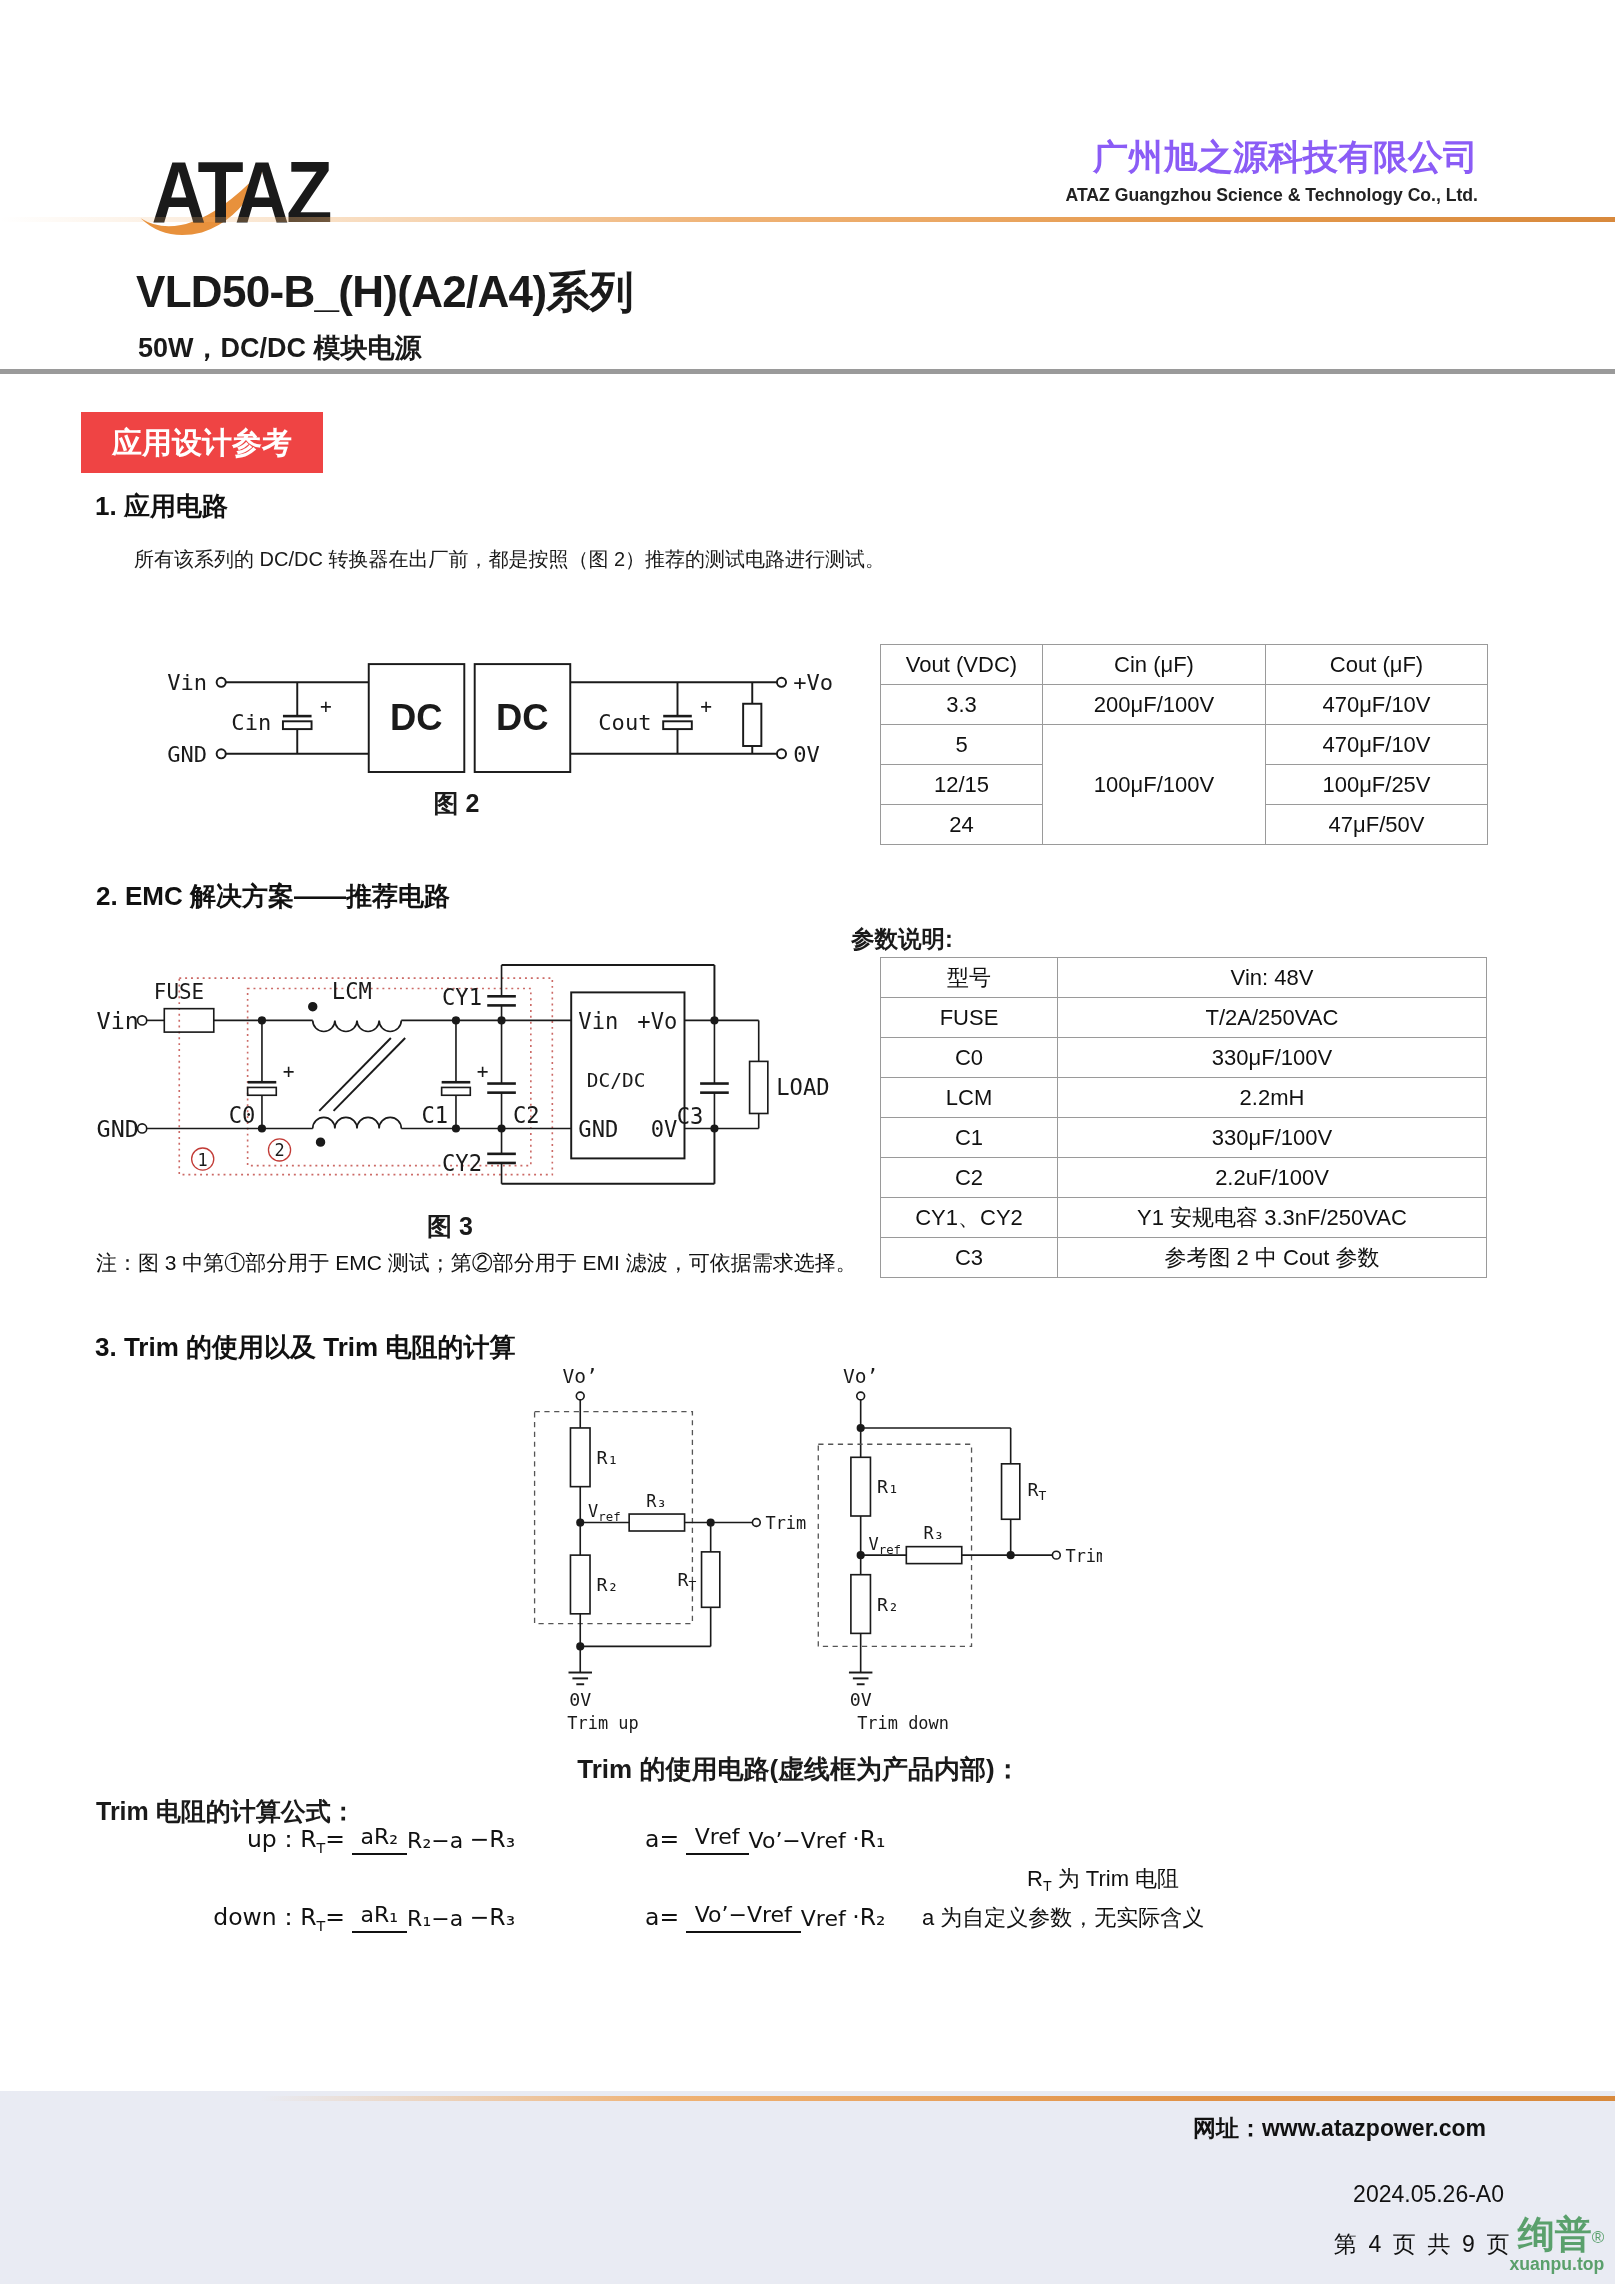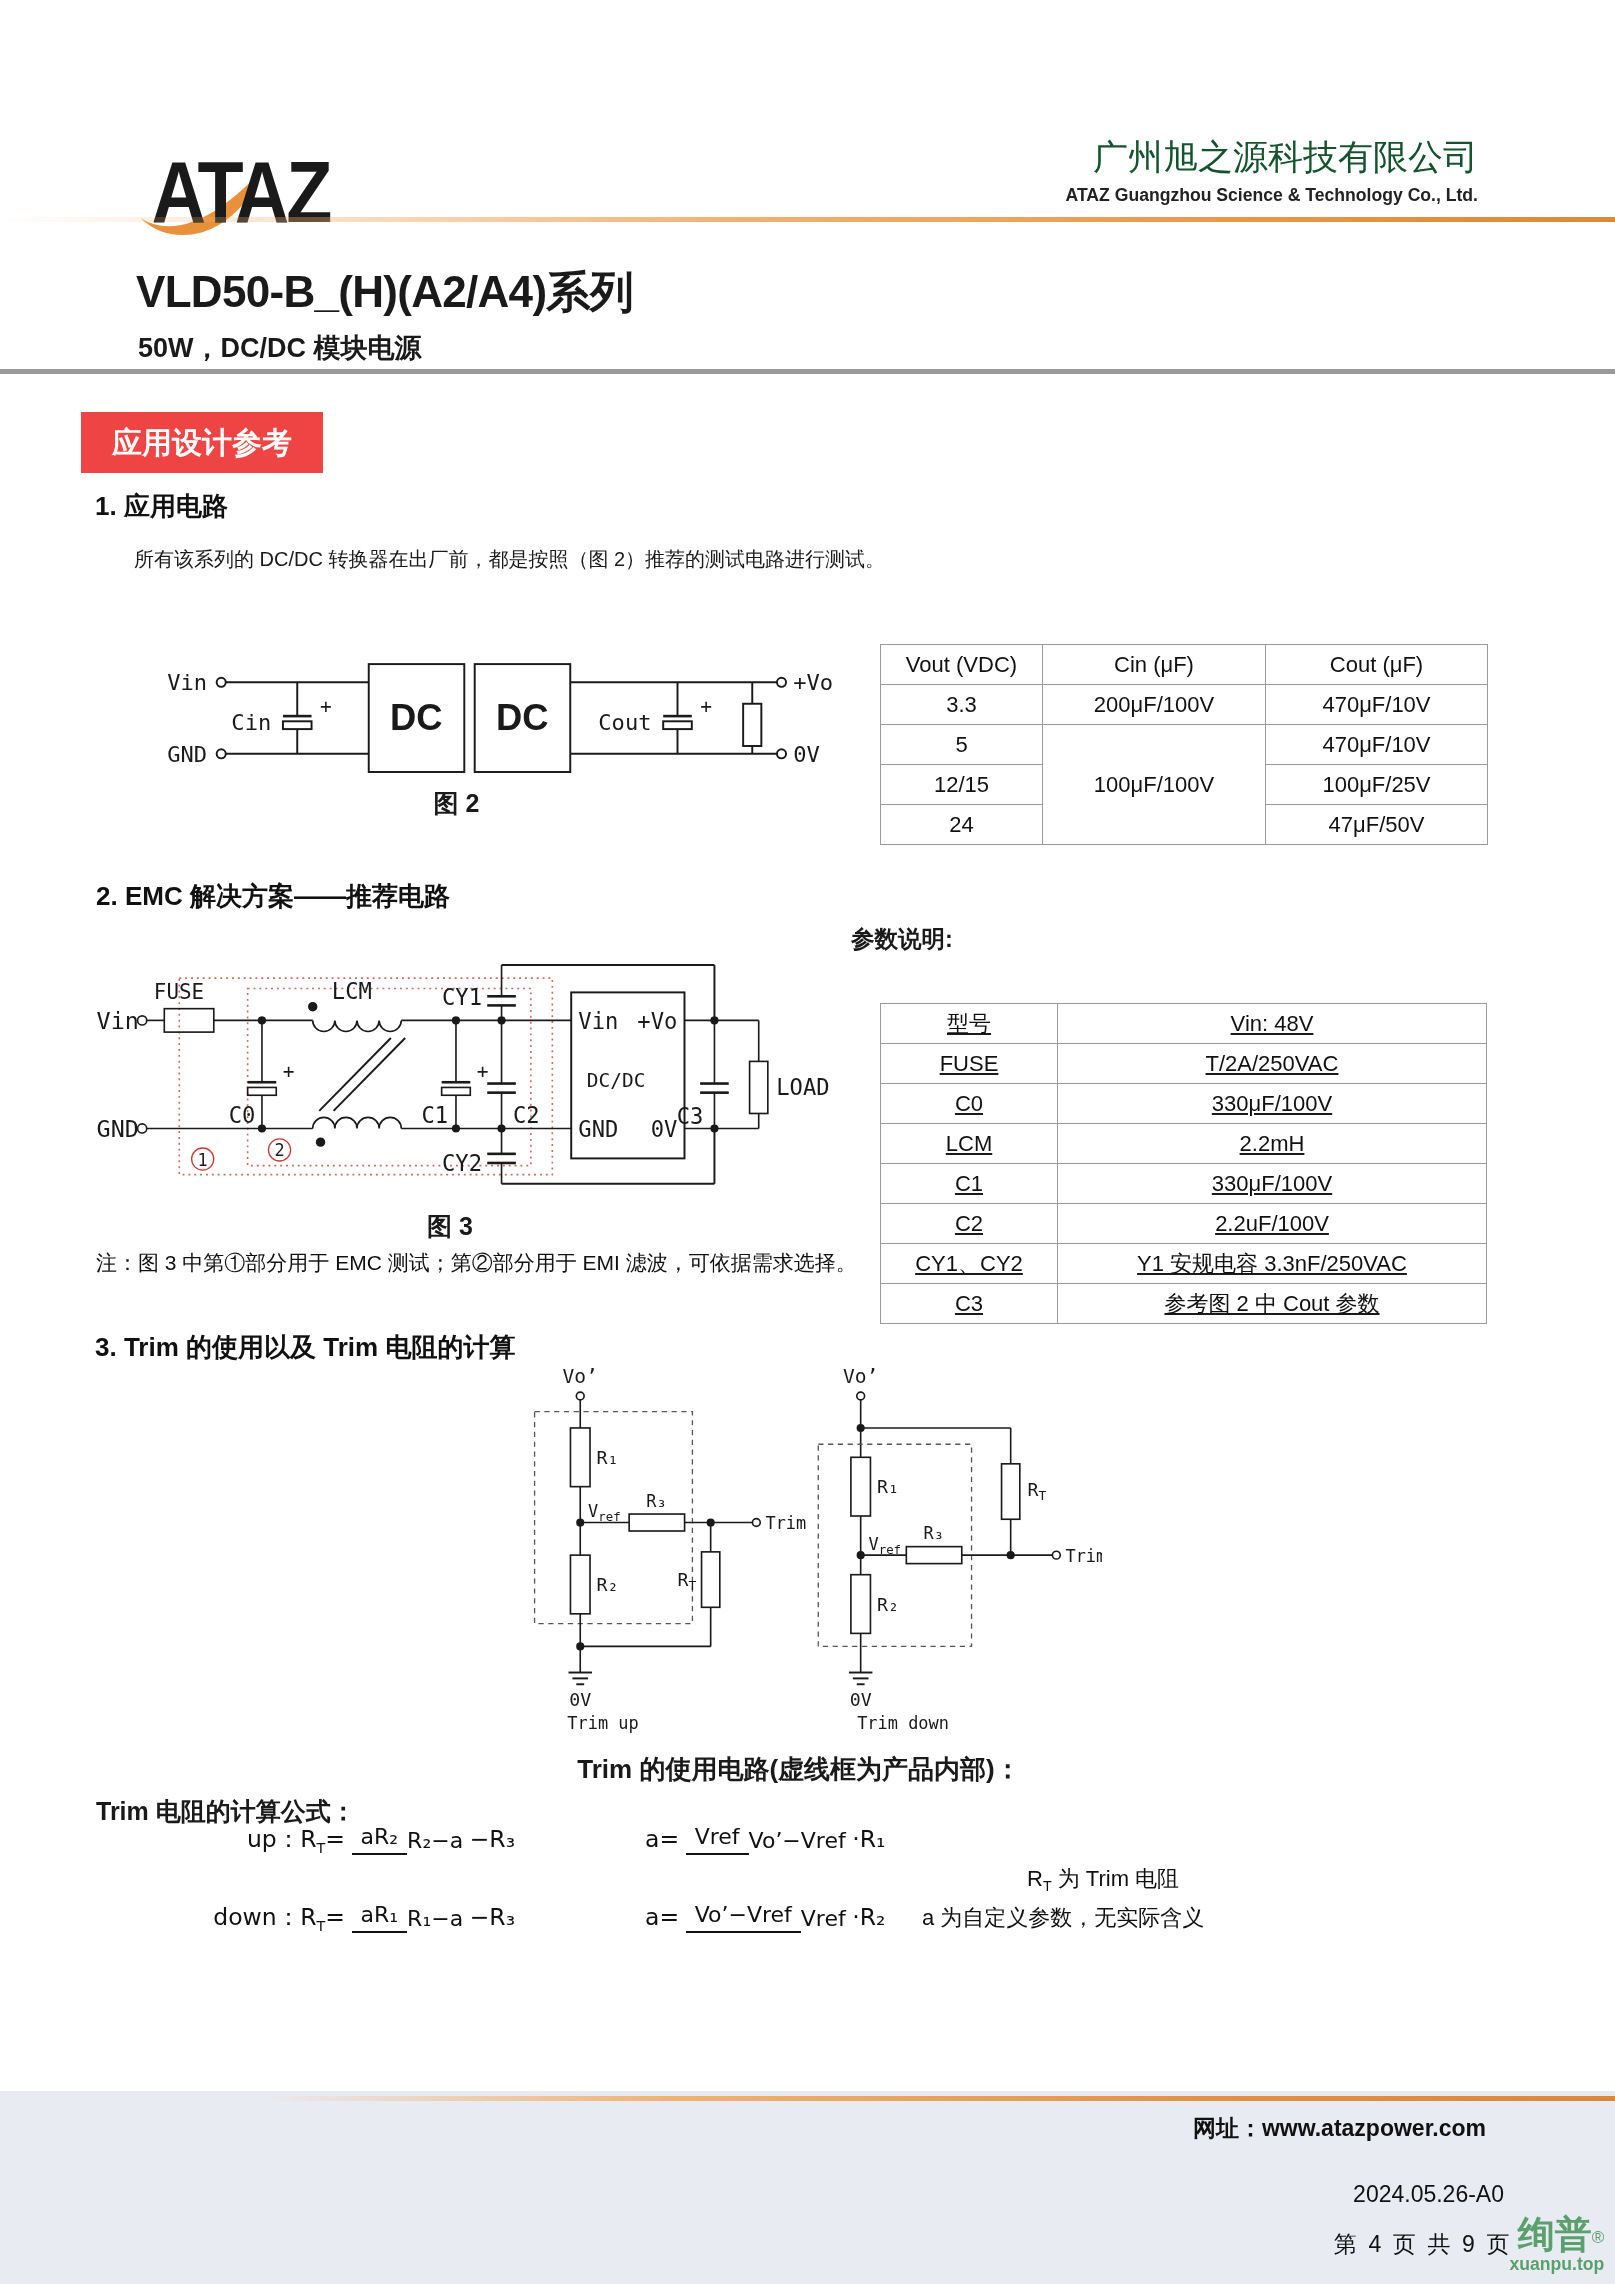--- a/index.html
+++ b/index.html
@@ -2,41 +2,41 @@
 <html style="font-size:10.4px"><head>
 <meta charset="utf-8">
 <style>
   html,body{margin:0;padding:0;background:#ffffff;}
   .page{position:relative;width:1616px;height:2284px;background:#ffffff;overflow:hidden;
         font-family:"Liberation Sans", sans-serif;color:#1a1a1a;}
   .abs{position:absolute;}
   .nowrap{white-space:nowrap;}
 
   
-  .company-cn{top:134px;right:138px;font-size:35px;font-weight:400;color:#14532d;}
+  .company-cn{top:134px;right:138px;font-size:35px;font-weight:700;color:#8b5cf6;}
   .company-en{top:185px;right:138px;font-size:17.6px;font-weight:700;color:#222;}
   .orange-rule{top:217px;left:0;width:1616px;height:4.6px;
       background:linear-gradient(to right, rgba(240,178,112,0) 0%, rgba(240,178,112,.35) 18%, #efb275 45%, #e59a4e 75%, #d8893c 100%);}
   .doc-title{top:263px;left:136px;font-size:44px;font-weight:700;letter-spacing:-0.7px;}
   .doc-subtitle{top:330px;left:138px;font-size:27px;font-weight:700;}
   .grey-rule{top:369px;left:0;width:1616px;height:4.6px;background:#9a9a9a;}
 
   .badge{top:412px;left:81px;width:242px;height:61px;background:#ef4444;color:#ffffff;
          font-size:30px;font-weight:700;text-align:center;line-height:61px;}
 
   .h-section{font-size:26px;font-weight:700;color:#111;}
   .body-text{font-size:20px;color:#1a1a1a;}
 
   
   table.dtable{border-collapse:collapse;table-layout:fixed;}
   table.dtable td{border:1.3px solid #9a9a9a;text-align:center;vertical-align:middle;
         font-size:22px;color:#111;padding:0;}
   .t1{top:644px;left:880px;width:606px;}
   .t1 td{height:39px;}
-  .t2{top:1003px;left:880px;width:606px;text-decoration:underline;}
+  .t2{top:957px;left:880px;width:606px;}
   .t2 td{height:39px;}
 
   .fig-caption{font-size:25px;font-weight:700;text-align:center;}
 
   .note-text{font-size:21px;color:#111;}
   .param-label{top:923px;left:851px;font-size:23.5px;font-weight:700;}
 
   
   svg text{font-family:"DejaVu Sans Mono", monospace;fill:#1a1a1a;}
   svg .blk{font-family:"Liberation Sans", sans-serif;font-weight:700;}

